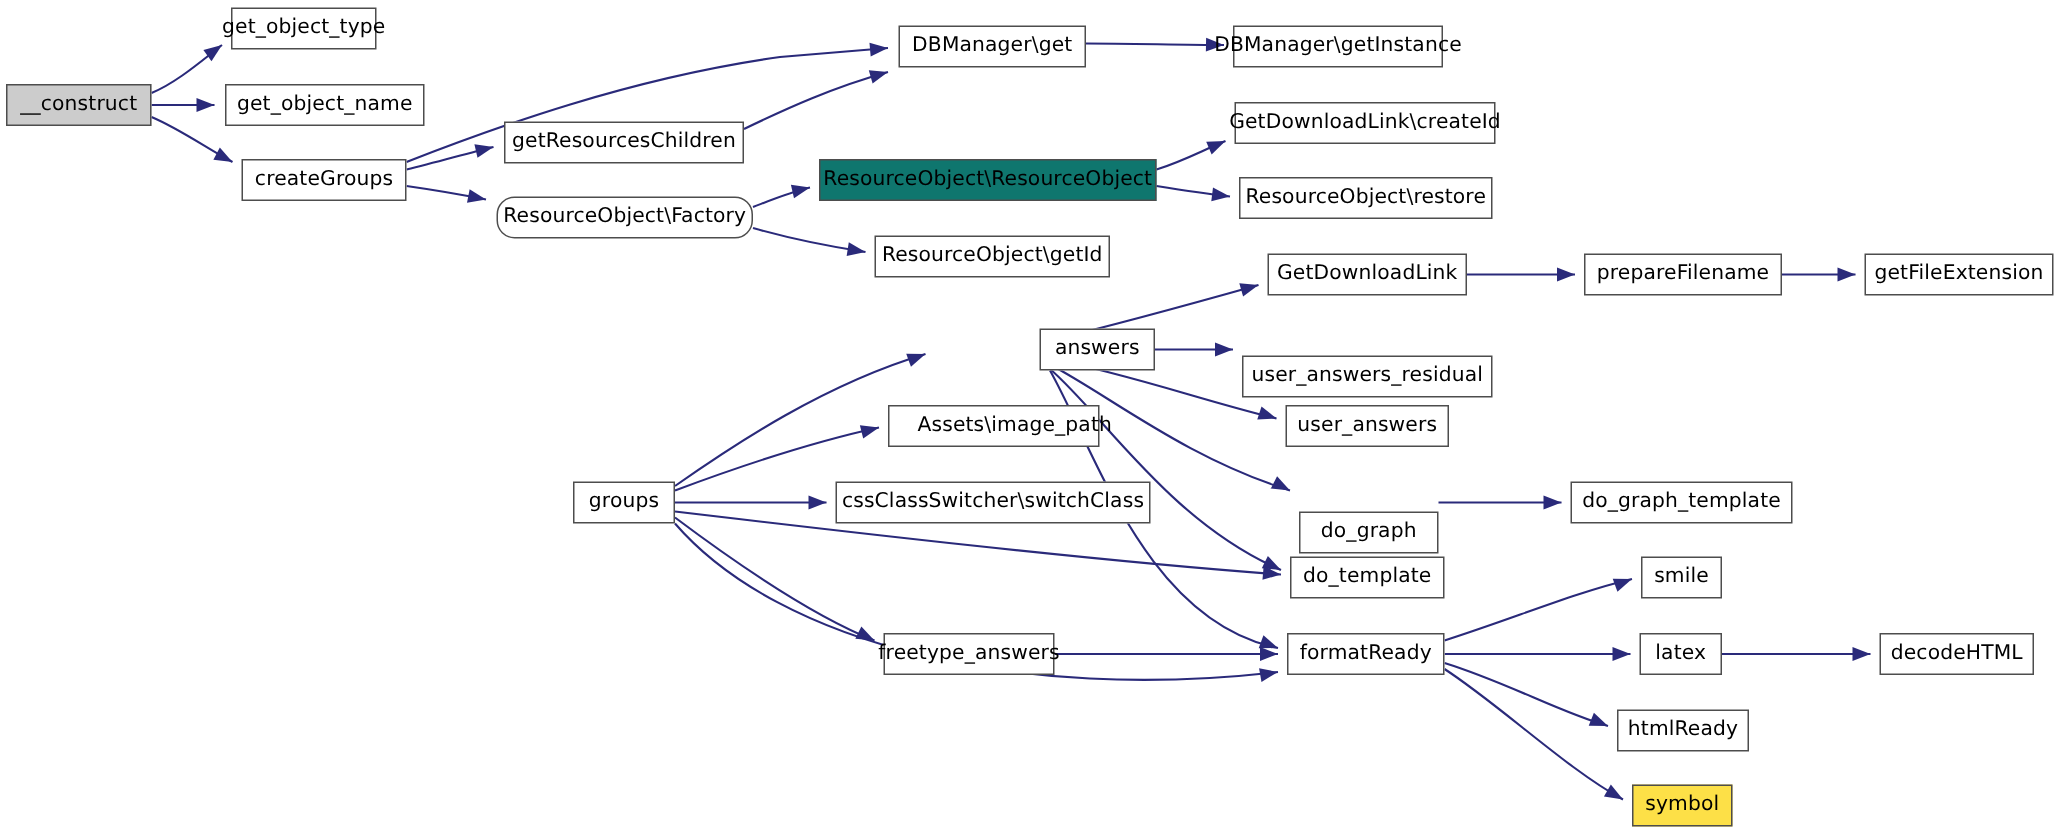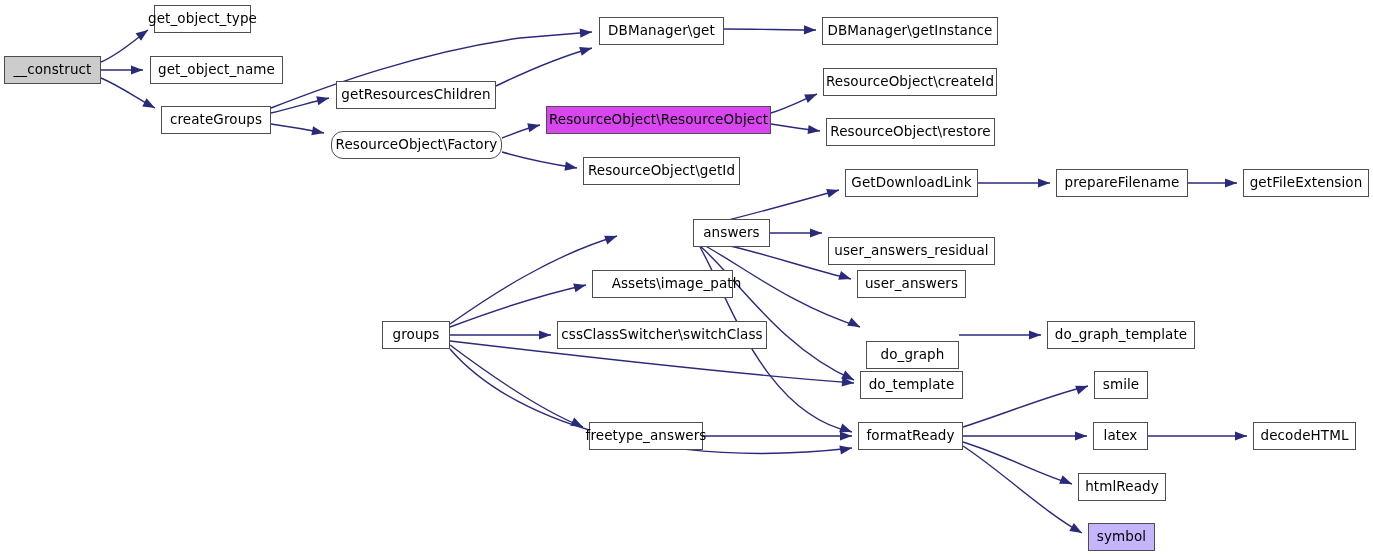--- a/index.html
+++ b/index.html
@@ -151,28 +151,28 @@
       </div>
       <div class="node-box" style="left: 336px; top: 81px; width: 160px; height: 28px; background: rgb(255, 255, 255); border-color: rgb(77, 77, 77);">
         <span class="node-label">getResourcesChildren</span>
       </div>
       <div class="node-box" style="left: 331px; top: 131px; width: 171px; height: 28px; background: rgb(255, 255, 255); border-color: rgb(77, 77, 77); border-radius: 12px;">
         <span class="node-label">ResourceObject\Factory</span>
       </div>
       <div class="node-box" style="left: 599px; top: 17px; width: 125px; height: 28px; background: rgb(255, 255, 255); border-color: rgb(77, 77, 77);">
         <span class="node-label">DBManager\get</span>
       </div>
-      <div class="node-box" style="left: 822px; top: 17px; width: 176px; height: 28px; background: rgb(255, 255, 255); border-color: rgb(77, 77, 77);">
+      <div class="node-box" style="left: 822px; top: 17px; width: 140px; height: 28px; background: rgb(255, 255, 255); border-color: rgb(77, 77, 77);">
         <span class="node-label">DBManager\getInstance</span>
       </div>
-      <div class="node-box" style="left: 546px; top: 106px; width: 225px; height: 28px; background: #d946ef; border-color: rgb(77, 77, 77);">
+      <div class="node-box" style="left: 546px; top: 106px; width: 225px; height: 28px; background: #0f766e; border-color: rgb(77, 77, 77);">
         <span class="node-label">ResourceObject\ResourceObject</span>
       </div>
       <div class="node-box" style="left: 823px; top: 68px; width: 174px; height: 28px; background: rgb(255, 255, 255); border-color: rgb(77, 77, 77);">
-        <span class="node-label">ResourceObject\createId</span>
+        <span class="node-label">GetDownloadLink\createId</span>
       </div>
       <div class="node-box" style="left: 826px; top: 118px; width: 169px; height: 28px; background: rgb(255, 255, 255); border-color: rgb(77, 77, 77);">
         <span class="node-label">ResourceObject\restore</span>
       </div>
       <div class="node-box" style="left: 583px; top: 157px; width: 157px; height: 28px; background: rgb(255, 255, 255); border-color: rgb(77, 77, 77);">
         <span class="node-label">ResourceObject\getId</span>
       </div>
       <div class="node-box" style="left: 845px; top: 169px; width: 133px; height: 28px; background: rgb(255, 255, 255); border-color: rgb(77, 77, 77);">
         <span class="node-label">GetDownloadLink</span>
       </div>
@@ -220,17 +220,17 @@
       </div>
       <div class="node-box" style="left: 1093px; top: 422px; width: 55px; height: 28px; background: rgb(255, 255, 255); border-color: rgb(77, 77, 77);">
         <span class="node-label">latex</span>
       </div>
       <div class="node-box" style="left: 1253px; top: 422px; width: 103px; height: 28px; background: rgb(255, 255, 255); border-color: rgb(77, 77, 77);">
         <span class="node-label">decodeHTML</span>
       </div>
       <div class="node-box" style="left: 1078px; top: 473px; width: 88px; height: 28px; background: rgb(255, 255, 255); border-color: rgb(77, 77, 77);">
         <span class="node-label">htmlReady</span>
       </div>
-      <div class="node-box" style="left: 1088px; top: 523px; width: 67px; height: 28px; background: #c4b5fd; border-color: rgb(77, 77, 77);">
+      <div class="node-box" style="left: 1088px; top: 523px; width: 67px; height: 28px; background: #fde047; border-color: rgb(77, 77, 77);">
         <span class="node-label">symbol</span>
       </div>
     </div>
 </div>
 
 </body></html>

